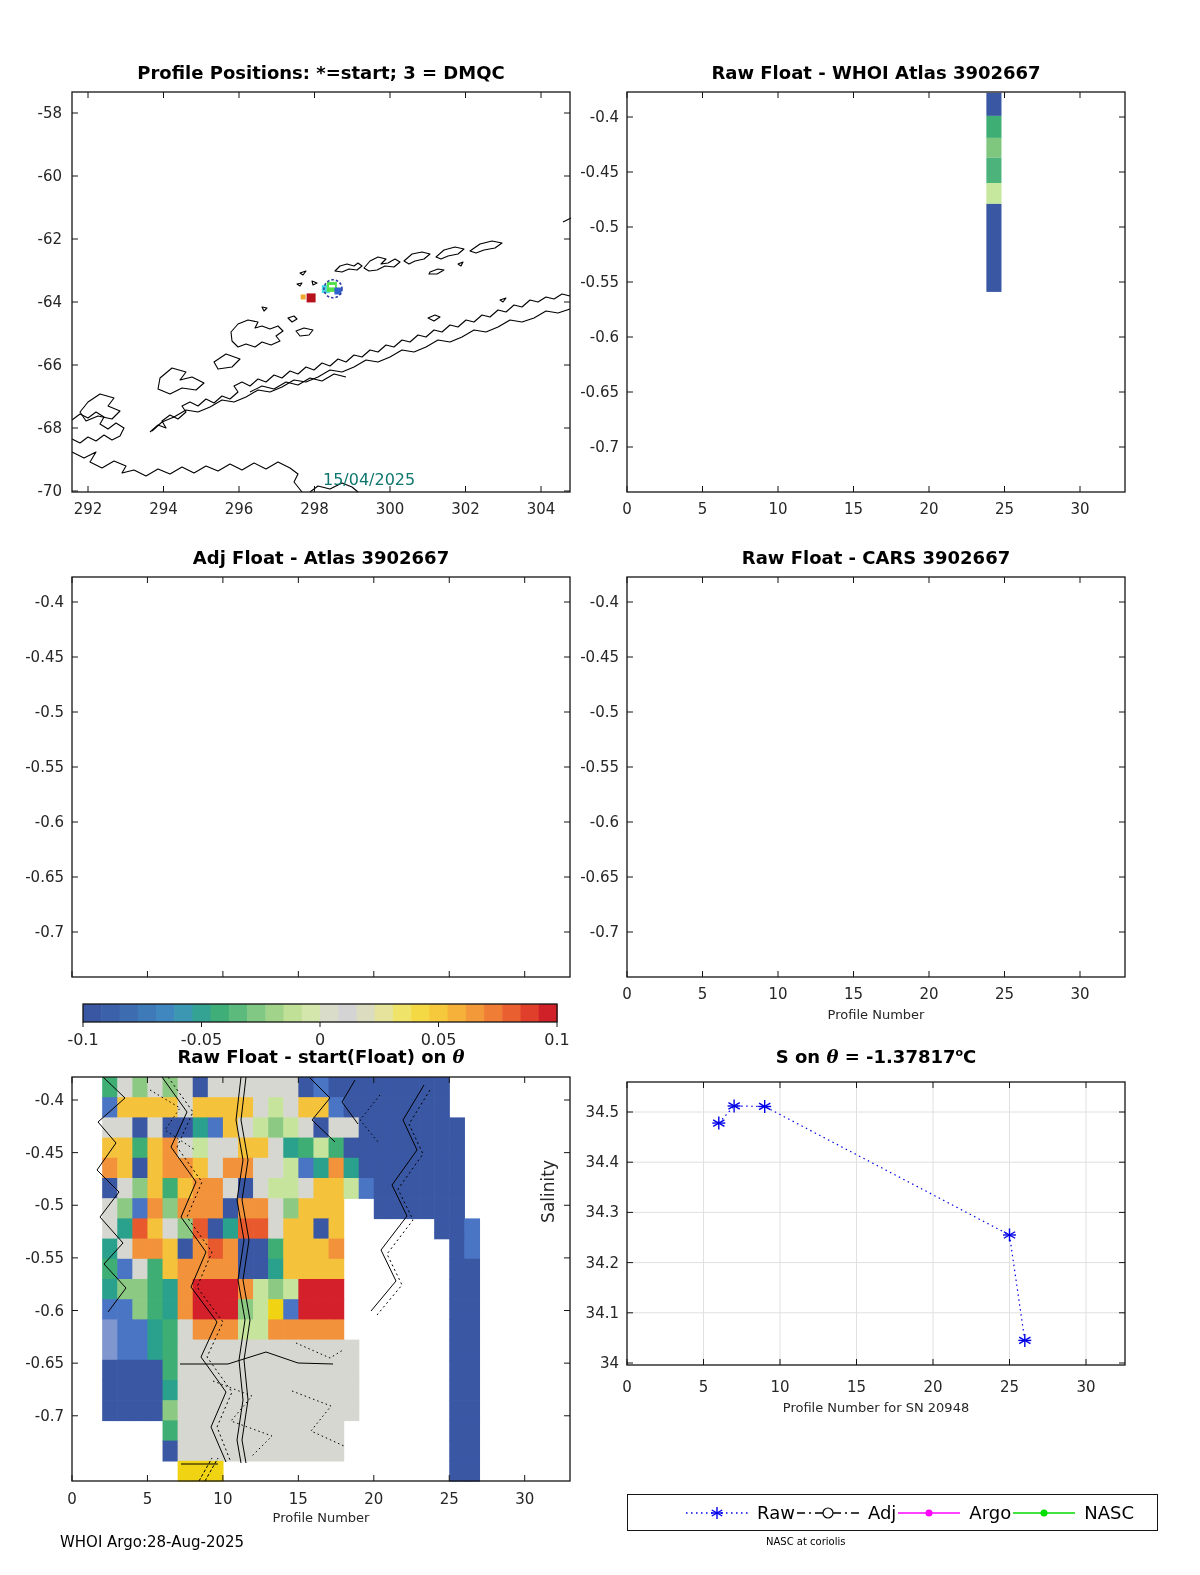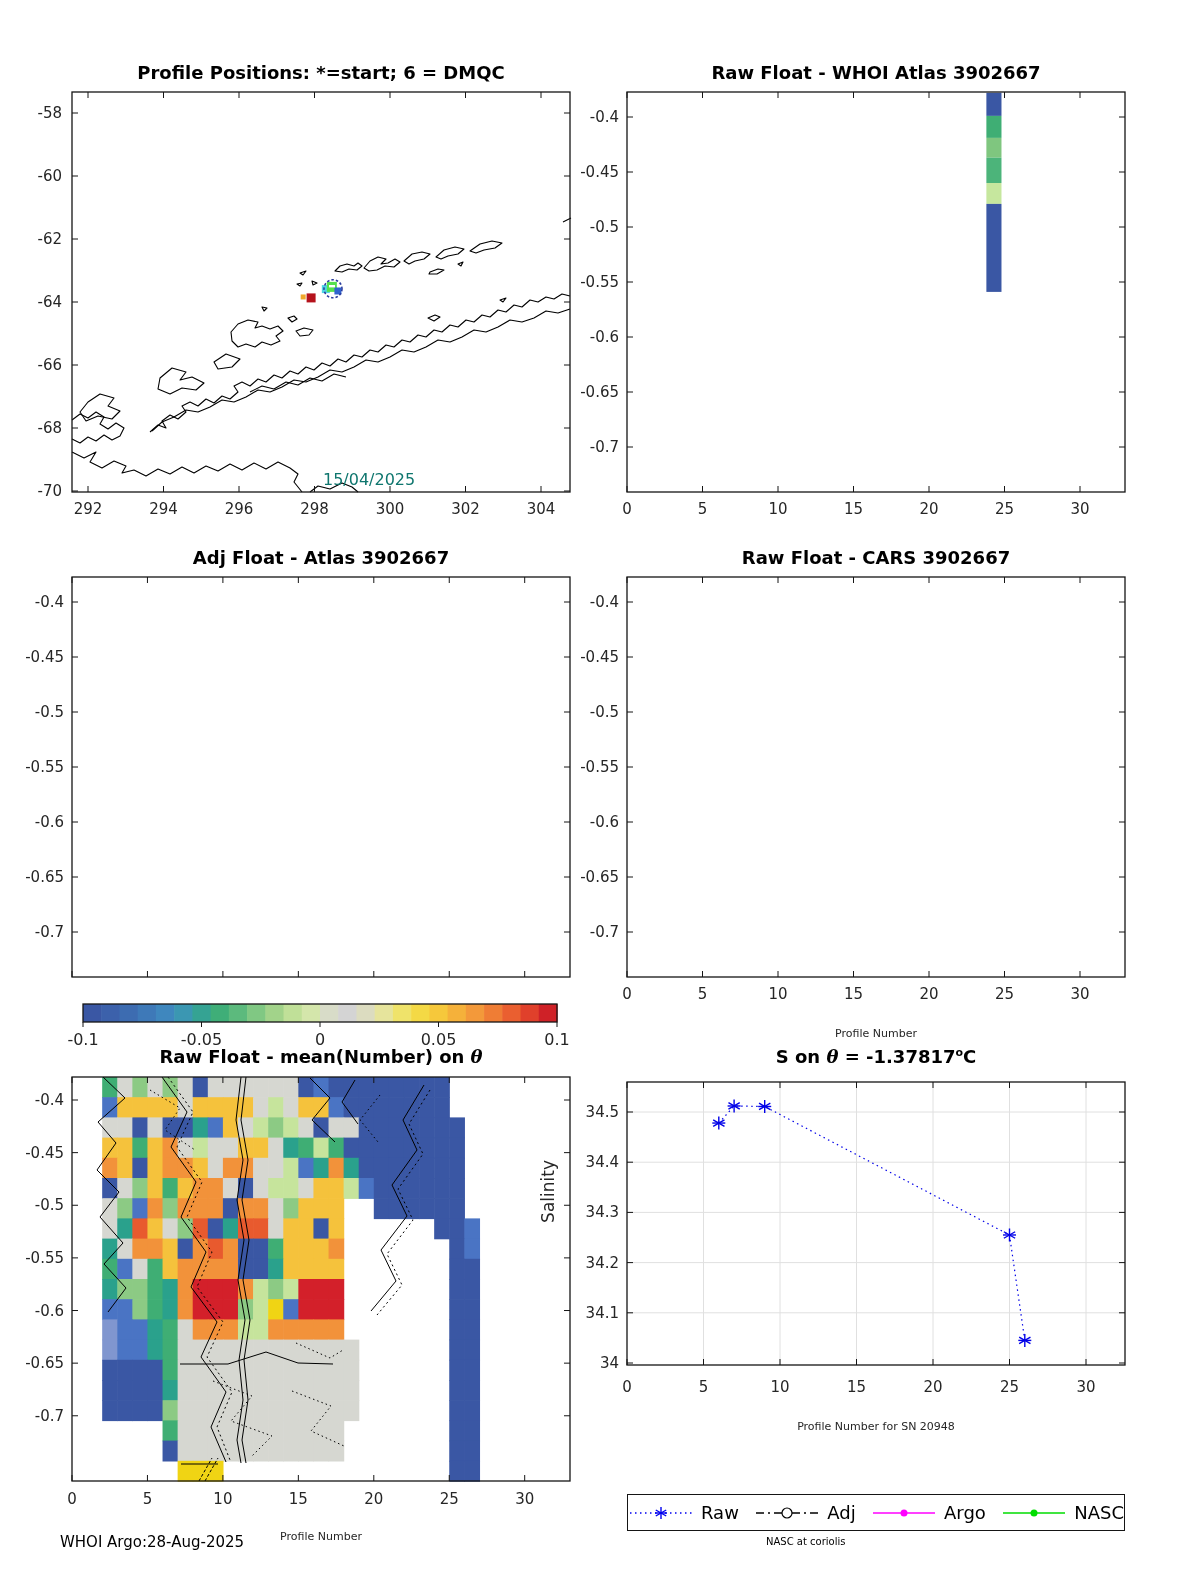--- a/index.html
+++ b/index.html
@@ -2,30 +2,30 @@
 <html><head>
 <meta charset="utf-8">
 <style>
   html,body{margin:0;padding:0;background:#fff;}
   #canvas{position:relative;width:1200px;height:1575px;background:#fff;overflow:hidden;
           font-family:"DejaVu Sans",sans-serif;}
   #fig{position:absolute;left:0;top:0;}
   .ttl{position:absolute;transform:translateX(-50%);white-space:nowrap;
        font-weight:bold;font-size:18px;color:#000;}
   .axlbl{position:absolute;transform:translateX(-50%);white-space:nowrap;
-       font-size:11px;color:#262626;margin-top:20px;}
+       font-size:13px;color:#262626;}
   .small{font-size:16px;color:#0f766e;position:absolute;white-space:nowrap;}
   .foot{position:absolute;white-space:nowrap;color:#000;}
   .vert{position:absolute;writing-mode:vertical-rl;transform:rotate(180deg);
         font-size:17px;color:#262626;}
   sup{font-size:11px;}
   i{font-family:"DejaVu Serif",serif;}
   .legend{position:absolute;left:627px;top:1494px;width:496px;height:35px;
           border:1.4px solid #151515;background:#fff;display:flex;
-          align-items:center;justify-content:space-between;}
+          align-items:center;justify-content:center;padding-left:33px;}
   .li{display:flex;align-items:center;gap:7px;font-size:18px;color:#000;}
 </style>
 </head>
 <body>
 <div id="canvas">
 
   <svg id="fig" width="1200" height="1575">
       <rect x="72" y="92" width="498" height="400" fill="#fff"></rect>
       <path d="M150,432 L158,425 L166,428 L162,421 L170,415 L178,419 L186,412 L182,406 L190,402 L198,406 L206,399 L214,403 L222,396 L230,399 L238,392 L234,386 L242,382 L250,386 L258,379 L266,382 L274,375 L282,378 L290,371 L298,374 L306,367 L314,370 L322,363 L330,366 L338,359 L346,362 L354,355 L362,357 L370,350 L378,352 L386,345 L394,347 L402,340 L410,342 L418,335 L426,337 L434,330 L442,332 L450,325 L458,327 L466,320 L474,322 L482,315 L490,317 L498,310 L506,312 L514,305 L522,307 L530,300 L538,302 L546,297 L554,299 L562,294 L570,296" fill="none" stroke="#000" stroke-width="1.1" stroke-linejoin="round"></path>
       <path d="M570,309 L558,313 L546,311 L534,318 L522,322 L510,320 L498,327 L486,332 L474,330 L462,337 L450,342 L438,340 L426,347 L414,352 L402,350 L390,357 L378,362 L366,360 L354,367 L342,372 L330,370 L318,377 L306,382 L294,380 L282,387 L270,392 L258,390 L246,397 L234,402 L222,400 L210,407 L198,412 L186,410 L174,417 L162,422 L152,431" fill="none" stroke="#000" stroke-width="1.1" stroke-linejoin="round"></path>
@@ -769,25 +769,25 @@
       <text x="1009.5" y="1392" text-anchor="middle" font-size="15" fill="#262626" style="font-family: &quot;DejaVu Sans&quot;, sans-serif;">25</text>
       <text x="1086" y="1392" text-anchor="middle" font-size="15" fill="#262626" style="font-family: &quot;DejaVu Sans&quot;, sans-serif;">30</text>
       <text x="619" y="1117" text-anchor="end" font-size="15" fill="#262626" style="font-family: &quot;DejaVu Sans&quot;, sans-serif;">34.5</text>
       <text x="619" y="1167.2000000000007" text-anchor="end" font-size="15" fill="#262626" style="font-family: &quot;DejaVu Sans&quot;, sans-serif;">34.4</text>
       <text x="619" y="1217.4000000000015" text-anchor="end" font-size="15" fill="#262626" style="font-family: &quot;DejaVu Sans&quot;, sans-serif;">34.3</text>
       <text x="619" y="1267.5999999999985" text-anchor="end" font-size="15" fill="#262626" style="font-family: &quot;DejaVu Sans&quot;, sans-serif;">34.2</text>
       <text x="619" y="1317.7999999999993" text-anchor="end" font-size="15" fill="#262626" style="font-family: &quot;DejaVu Sans&quot;, sans-serif;">34.1</text>
       <text x="619" y="1368" text-anchor="end" font-size="15" fill="#262626" style="font-family: &quot;DejaVu Sans&quot;, sans-serif;">34</text>
     </svg>
 
-  <div class="ttl" style="left:321px;top:62px">Profile Positions: *=start; 6 = DMQC</div>
+  <div class="ttl" style="left:321px;top:62px">Profile Positions: *=start; 3 = DMQC</div>
   <div class="ttl" style="left:876px;top:62px">Raw Float - WHOI Atlas  3902667</div>
   <div class="ttl" style="left:321px;top:547px">Adj Float - Atlas  3902667</div>
   <div class="ttl" style="left:876px;top:547px">Raw Float - CARS  3902667</div>
-  <div class="ttl" style="left:321px;top:1046px"><span>Raw Float - mean(Number) on </span><i>θ</i></div>
+  <div class="ttl" style="left:321px;top:1046px"><span>Raw Float - start(Float) on </span><i>θ</i></div>
   <div class="ttl" style="left:876px;top:1046px"><span>S on </span><i>θ</i><span> = -1.37817</span><sup>o</sup><span>C</span></div>
 
   <div class="axlbl" style="left:876px;top:1007px">Profile Number</div>
   <div class="axlbl" style="left:321px;top:1510px">Profile Number</div>
   <div class="axlbl" style="left:876px;top:1400px">Profile Number for SN 20948</div>
   <div class="vert" style="left:538px;top:1160px">Salinity</div>
   <div class="small" style="left:323px;top:470px">15/04/2025</div>
 
   <div class="foot" style="left:60px;top:1533px;font-size:15px">WHOI Argo:28-Aug-2025</div>
   <div class="foot" style="left:766px;top:1536px;font-size:10px">NASC at coriolis</div>

